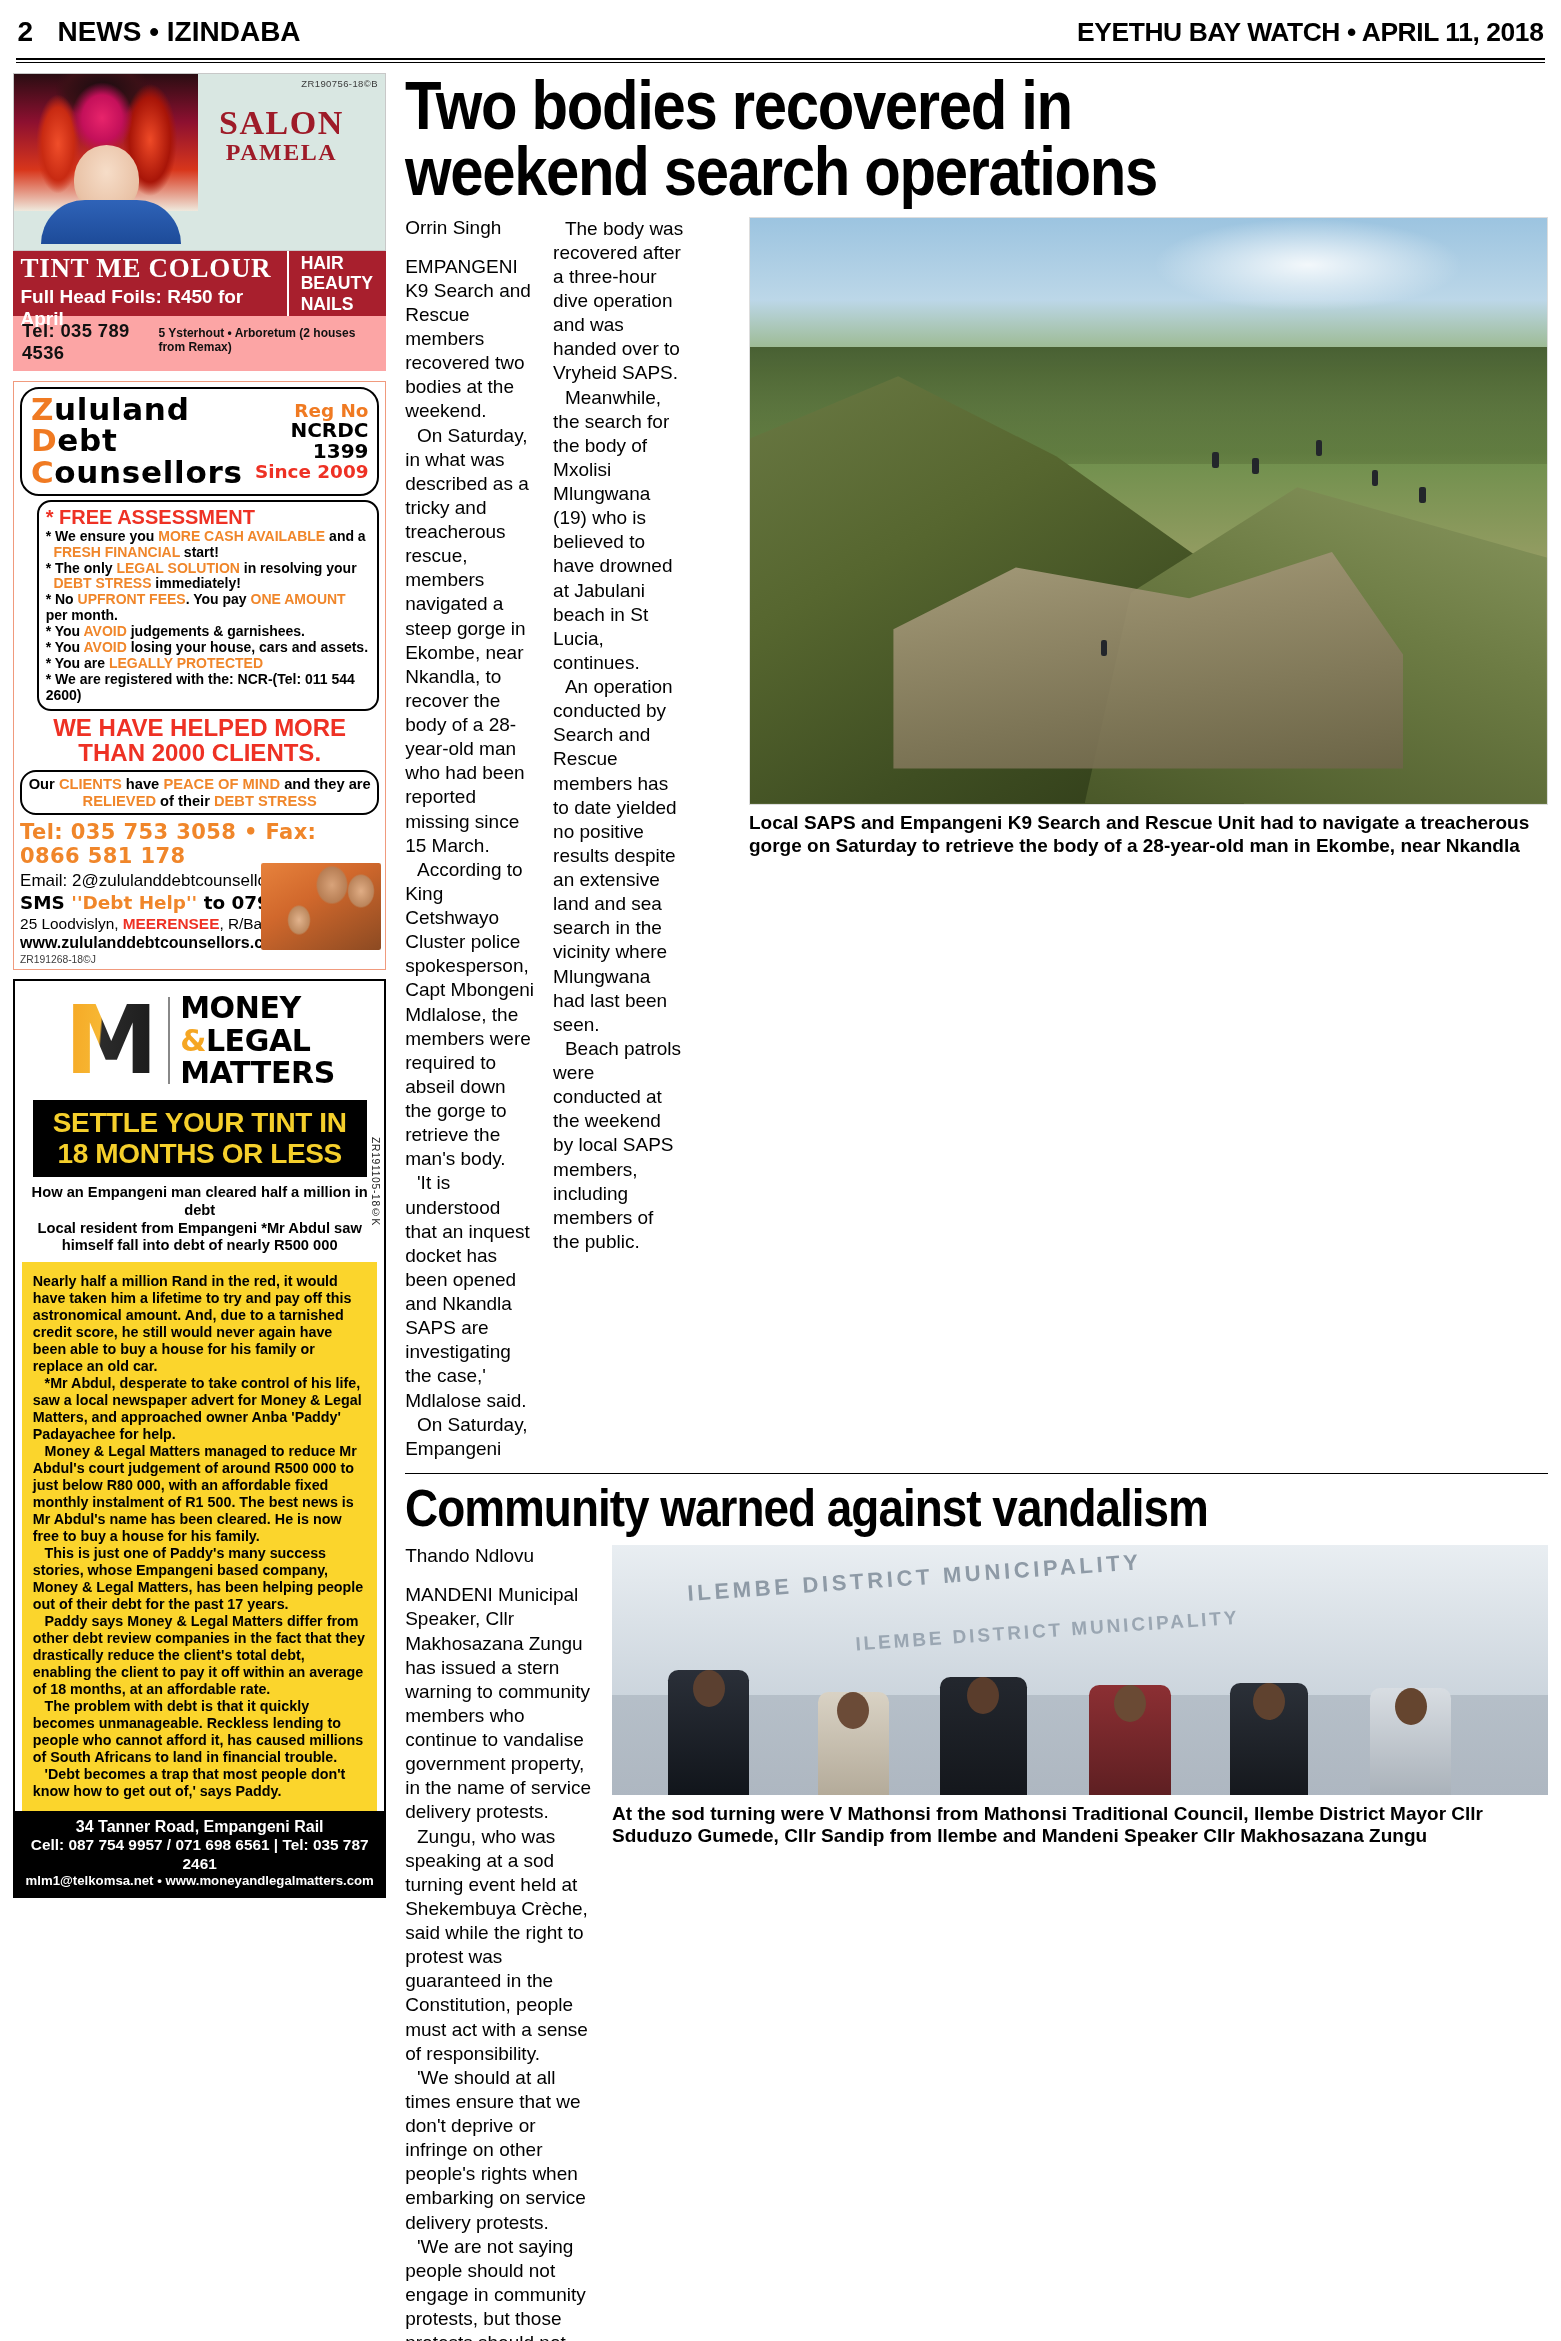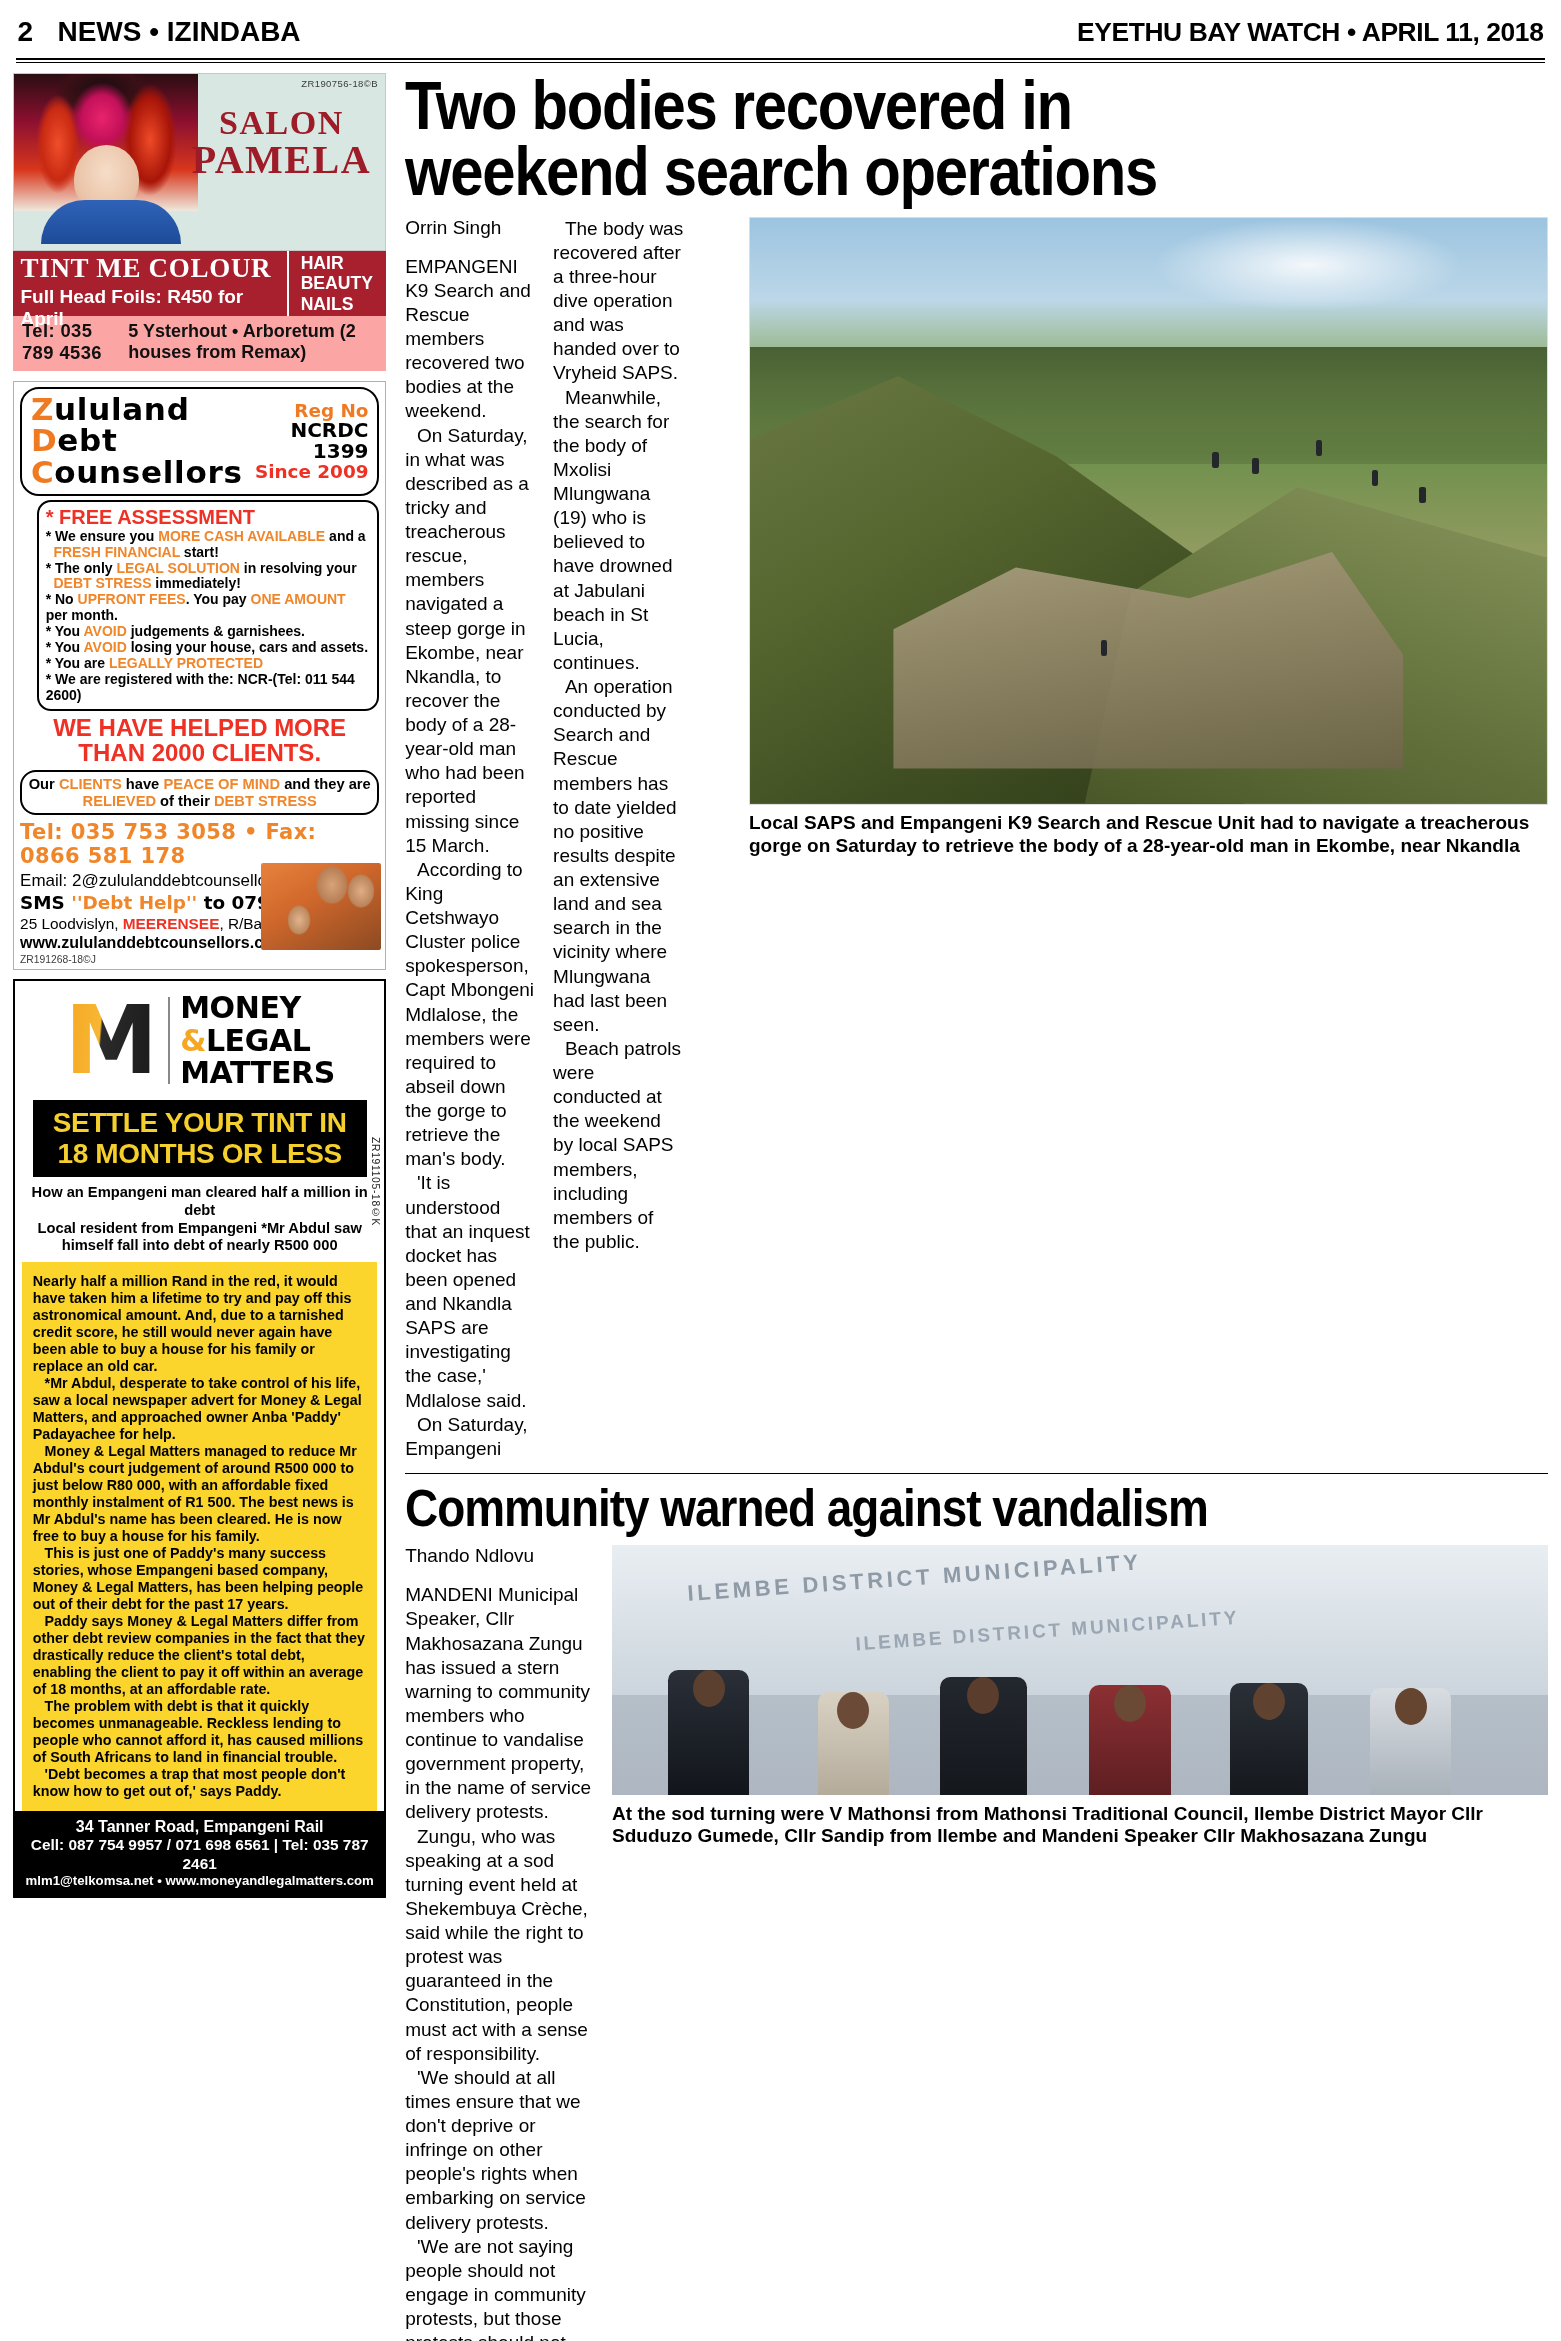--- a/index.html
+++ b/index.html
@@ -43,33 +43,33 @@
   }
   .salon-face { position: absolute; left: 60px; top: 71px; width: 65px; height: 68px;
                 background: radial-gradient(ellipse at 50% 40%, #f6ddc8 0%, #e9c2a6 70%, #d7a989 100%);
                 border-radius: 50% 50% 45% 45%; }
   .salon-shoulder { position: absolute; left: 26.4px; top: 126px; width: 140px; height: 44px;
                     background: linear-gradient(180deg,#2f63b8,#1d4b99); border-radius: 44px 44px 0 0; }
   .salon-title { position: absolute; right: 11.8px; top: 32px; text-align: center; width: 184px; }
   .salon-title .l1, .salon-title .l2 {
     font-family: "Liberation Serif", serif; font-weight: 700; color: #9e1b28;
     font-size: 34px; letter-spacing: 1.5px; line-height: 1.0; }
-  .salon-title .l2 { font-size: 40px; }
+  .salon-title .l2 { font-size: 24px; }
   .salon-bar { background: #a81f2d; color: #fff; display: flex; align-items: stretch; height: 65px; }
   .salon-bar-left { flex: 1 1 auto; padding: 4.4px 7.3px; }
   .salon-tint { font-family: "Liberation Serif", serif; font-weight: 700; font-size: 27px;
                 letter-spacing: 0.7px; line-height: 1.0; }
   .salon-foils { font-size: 19px; font-weight: 700; margin-top: 3.7px; }
   .salon-bar-right { border-left: 2.2px solid #fff; padding: 2.9px 13.2px 2.9px 11.8px; font-size: 17.6px;
                      font-weight: 700; line-height: 1.16; display: flex; flex-direction: column;
                      justify-content: center; }
   .salon-tel { background: #fca5a5; display: flex; align-items: baseline; gap: 11.8px;
                padding: 4.4px 8.8px 6.6px 8.8px; }
   .salon-tel .t { font-size: 18.4px; font-weight: 700; color: #111; letter-spacing: 0.4px;}
-  .salon-tel .a { font-size: 18px; font-weight: 700; color: #111; }
+  .salon-tel .a { font-size: 12px; font-weight: 700; color: #111; }
 
   
   .zdc { border: 1.5px solid #f09a7d; margin-top: 10.3px; padding: 5.1px 5.9px 4.4px 5.9px; background: #fff; position: relative; }
   .zdc-head { border: 2.2px solid #000; border-radius: 19px; padding: 4.4px 8.8px 5.9px 8.8px;
               display: flex; align-items: center; justify-content: space-between; }
   .zdc-name { font-family: "DejaVu Sans", sans-serif; font-weight: 700; line-height: 1.02; }
   .zdc-name .r1, .zdc-name .r2 { font-size: 31px; letter-spacing: 0.7px; }
   .zdc-name .o { color: #f07a22; }
   .zdc-reg { text-align: right; line-height: 1.05; }
   .zdc-reg .r1 { color: #f07a22; font-size: 18.4px; font-weight: 700; font-family: "DejaVu Sans", sans-serif;}

